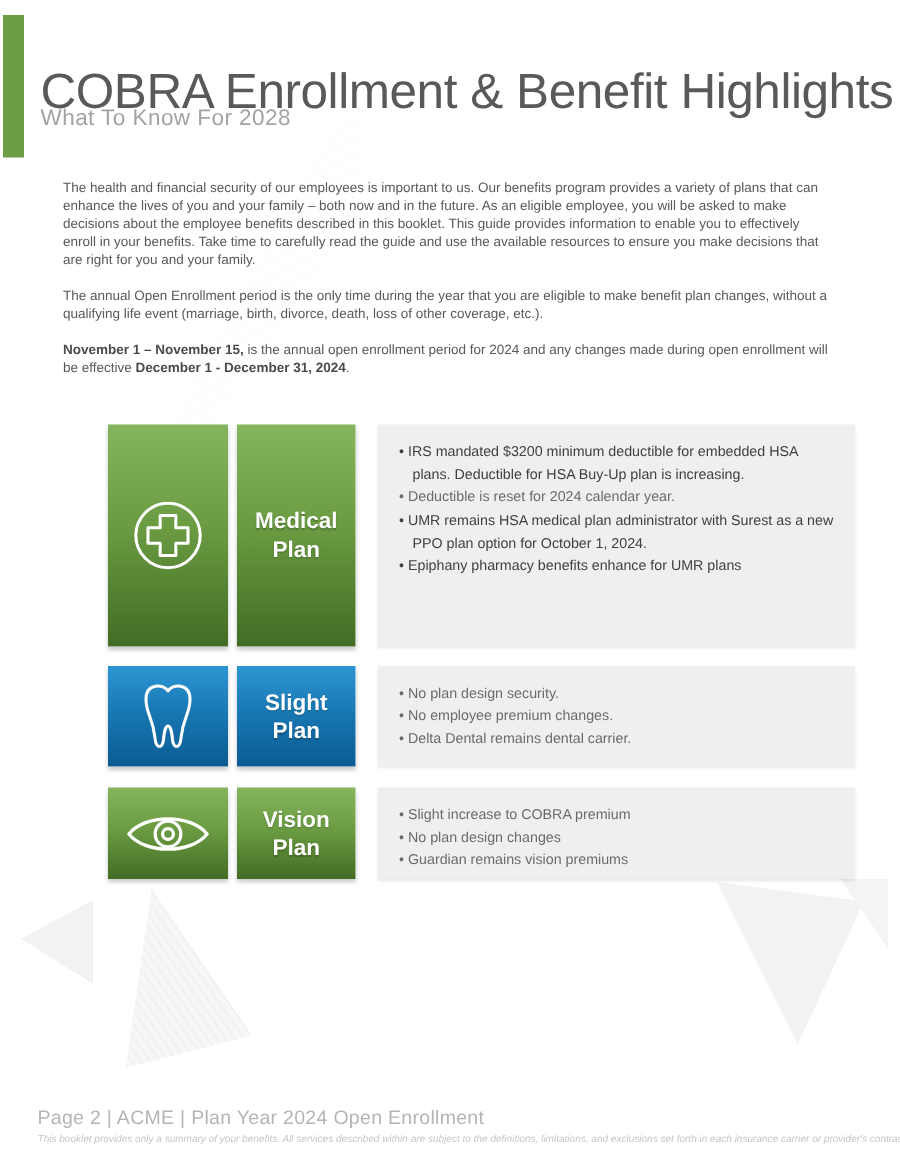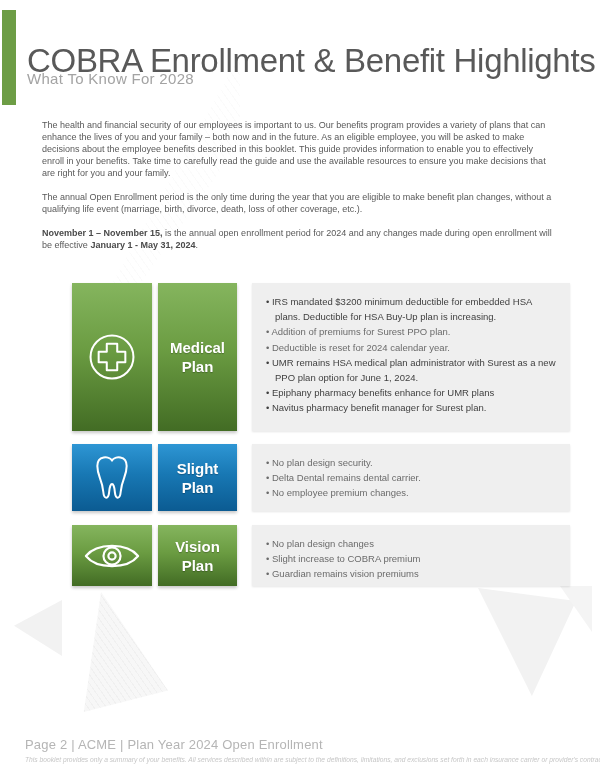--- a/index.html
+++ b/index.html
@@ -96,80 +96,78 @@
   <div class="tri tri-3"></div>
   <div class="tri tri-4"></div>
 
   <div class="accent-bar"></div>
   <div class="title">COBRA Enrollment &amp; Benefit Highlights</div>
   <div class="subtitle">What To Know For 2028</div>
 
   <div class="intro">
     <p>The health and financial security of our employees is important to us. Our benefits program provides a variety of plans that can enhance the lives of you and your family – both now and in the future. As an eligible employee, you will be asked to make decisions about the employee benefits described in this booklet. This guide provides information to enable you to effectively enroll in your benefits. Take time to carefully read the guide and use the available resources to ensure you make decisions that are right for you and your family.</p>
     <p>The annual Open Enrollment period is the only time during the year that you are eligible to make benefit plan changes, without a qualifying life event (marriage, birth, divorce, death, loss of other coverage, etc.).</p>
-    <p><b>November 1 – November 15,</b><span> is the annual open enrollment period for 2024 and any changes made during open enrollment will be effective </span><b>January 1 - May 31, 2024</b><span>.</span></p>
+    <p><b>November 1 – November 15,</b><span> is the annual open enrollment period for 2024 and any changes made during open enrollment will be effective </span><b>December 1 - December 31, 2024</b><span>.</span></p>
   </div>
 
   <div class="rows">
 
     <div class="plan-row row-medical green">
       <div class="icon-box">
         <svg class="icon-svg" width="58" height="58" viewBox="0 0 100 100">
           <circle cx="50" cy="50" r="37" fill="none" stroke="#ffffff" stroke-width="3.5"></circle>
           <path d="M41 27 h18 v14 h14 v18 h-14 v14 h-18 v-14 h-14 v-18 h14 z" fill="none" stroke="#ffffff" stroke-width="3.5" stroke-linejoin="round"></path>
         </svg>
       </div>
       <div class="label-box">
         <div class="plan-label">Medical Plan</div>
       </div>
       <div class="panel">
         <ul>
           <li class="bold">IRS mandated $3200 minimum deductible for embedded HSA plans. Deductible for HSA Buy-Up plan is increasing.</li>
-          <li>Addition of premiums for Surest PPO plan.</li>
           <li>Deductible is reset for 2024 calendar year.</li>
-          <li class="bold">UMR remains HSA medical plan administrator with Surest as a new PPO plan option for June 1, 2024.</li>
+          <li class="bold">UMR remains HSA medical plan administrator with Surest as a new PPO plan option for October 1, 2024.</li>
           <li class="bold">Epiphany pharmacy benefits enhance for UMR plans</li>
-          <li class="bold">Navitus pharmacy benefit manager for Surest plan.</li>
         </ul>
       </div>
     </div>
 
     <div class="plan-row row-dental blue">
       <div class="icon-box">
         <svg class="icon-svg" width="44" height="52" viewBox="0 0 48 56">
           <path d="M8 15 C8 3 21 4 24 9 C27 4 40 3 40 15 C40 26 35 28 33.5 43 C32.8 51.5 27.8 51.5 27.2 44 C26.8 38 25.4 34.5 24 34.5 C22.6 34.5 21.2 38 20.8 44 C20.2 51.5 15.2 51.5 14.5 43 C13 28 8 26 8 15 Z" fill="none" stroke="#ffffff" stroke-width="2.2" stroke-linejoin="round"></path>
         </svg>
       </div>
       <div class="label-box">
         <div class="plan-label">Slight Plan</div>
       </div>
       <div class="panel">
         <ul>
           <li>No plan design security.</li>
+          <li>No employee premium changes.</li>
           <li>Delta Dental remains dental carrier.</li>
-          <li>No employee premium changes.</li>
         </ul>
       </div>
     </div>
 
     <div class="plan-row row-vision green">
       <div class="icon-box">
         <svg class="icon-svg" width="58" height="36" viewBox="0 0 64 40">
           <path d="M3 20 C15 5 49 5 61 20 C49 35 15 35 3 20 Z" fill="none" stroke="#ffffff" stroke-width="2.4" stroke-linejoin="round"></path>
           <circle cx="32" cy="20" r="9.5" fill="none" stroke="#ffffff" stroke-width="2.4"></circle>
           <circle cx="32" cy="20" r="4" fill="none" stroke="#ffffff" stroke-width="2.4"></circle>
         </svg>
       </div>
       <div class="label-box">
         <div class="plan-label">Vision Plan</div>
       </div>
       <div class="panel">
         <ul>
+          <li>Slight increase to COBRA premium</li>
           <li>No plan design changes</li>
-          <li>Slight increase to COBRA premium</li>
           <li>Guardian remains vision premiums</li>
         </ul>
       </div>
     </div>
 
   </div>
 
   <div class="footer-pageinfo">Page 2  |  ACME   |  Plan Year 2024 Open Enrollment</div>
   <div class="footer-disclaimer">This booklet provides only a summary of your benefits. All services described within are subject to the definitions, limitations, and exclusions set forth in each insurance carrier or provider's contract.</div>
 

